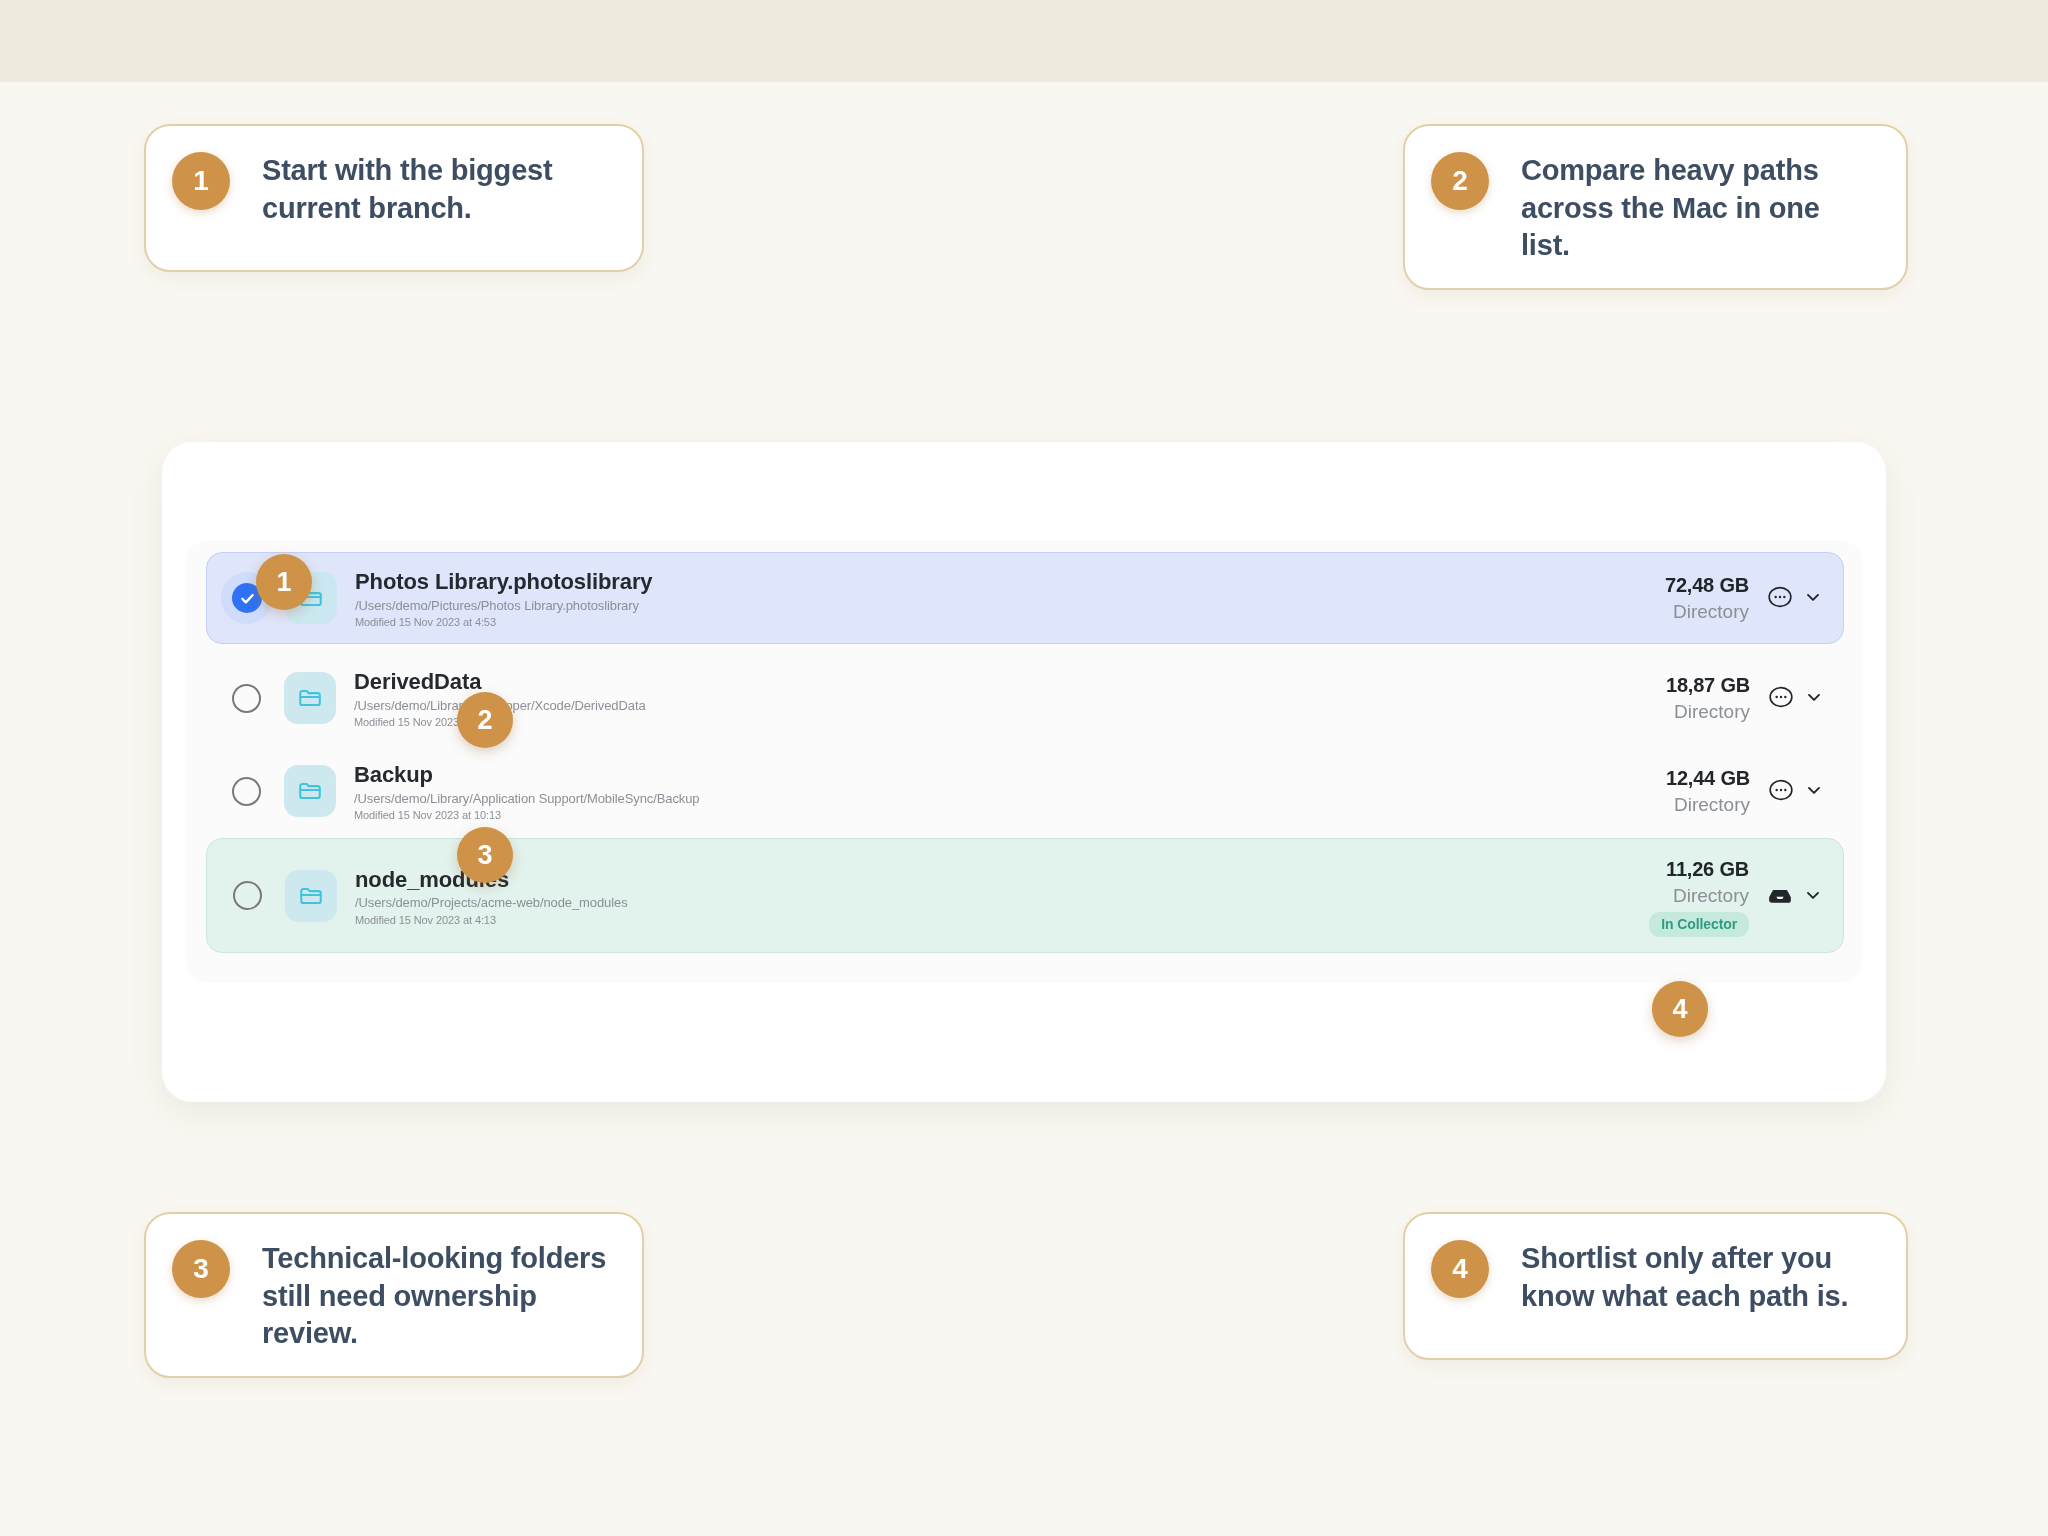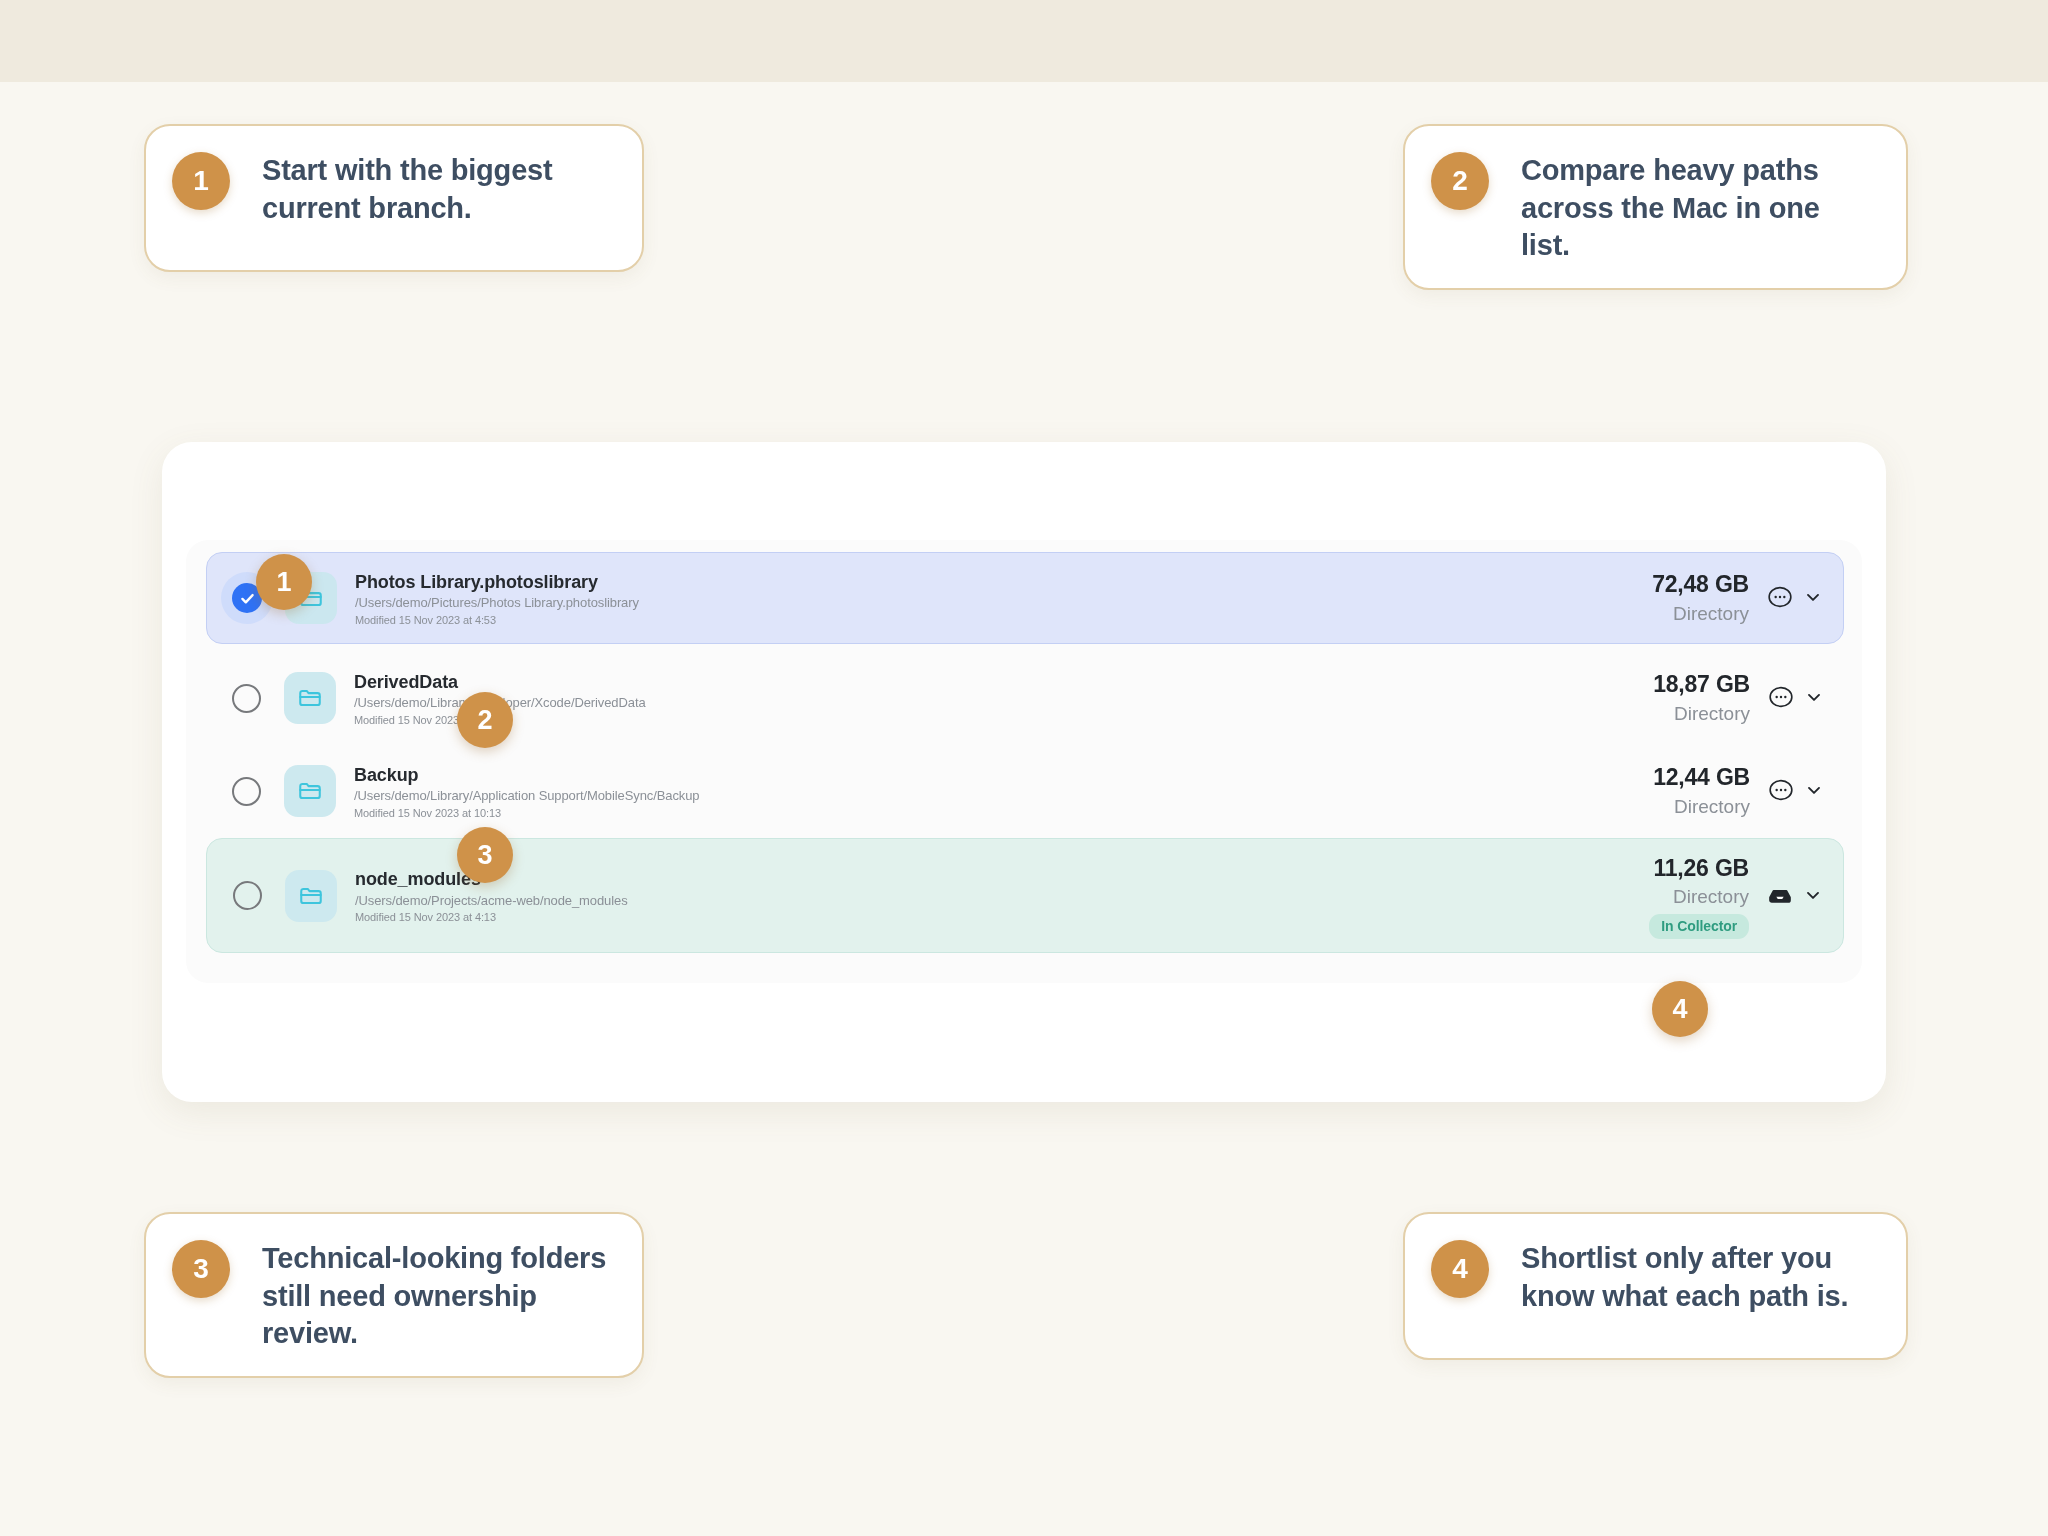--- a/index.html
+++ b/index.html
@@ -150,21 +150,21 @@
     background: #cde9ef;
     display: flex; align-items: center; justify-content: center;
     margin-right: 18px;
   }
   .row-0 .folder-chip { background: #cbe7ef; }
   .folder-chip svg { width: 26px; height: 26px; }
 
   
   .row-info { flex: 1 1 auto; min-width: 0; padding-top: 2px; }
   .row-name {
-    font-size: 18px;
+    font-size: 22px;
     font-weight: bold;
     color: #262a2f;
     letter-spacing: -0.1px;
     line-height: 1.35;
   }
   .row-path {
     font-size: 13px;
     color: #8b9097;
     line-height: 1.42;
     letter-spacing: -0.1px;
@@ -177,21 +177,21 @@
   }
 
   
   .row-meta {
     flex: none;
     text-align: right;
     margin-right: 18px;
     padding-top: 2px;
   }
   .row-size {
-    font-size: 23px;
+    font-size: 20px;
     font-weight: bold;
     color: #22262b;
     letter-spacing: -0.2px;
     line-height: 1.3;
   }
   .row-kind {
     font-size: 19px;
     color: #8b9097;
     line-height: 1.42;
     margin-top: 1px;

